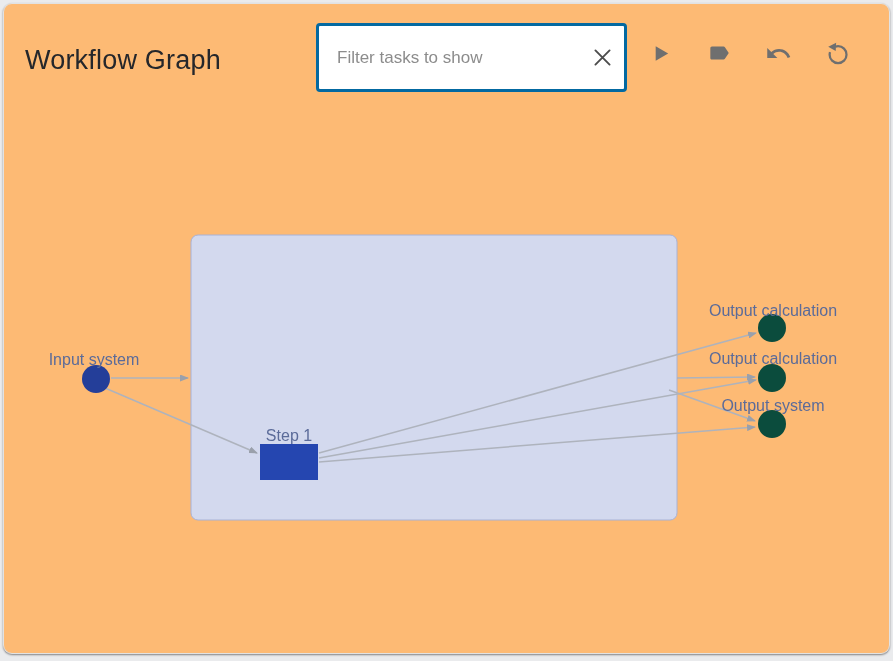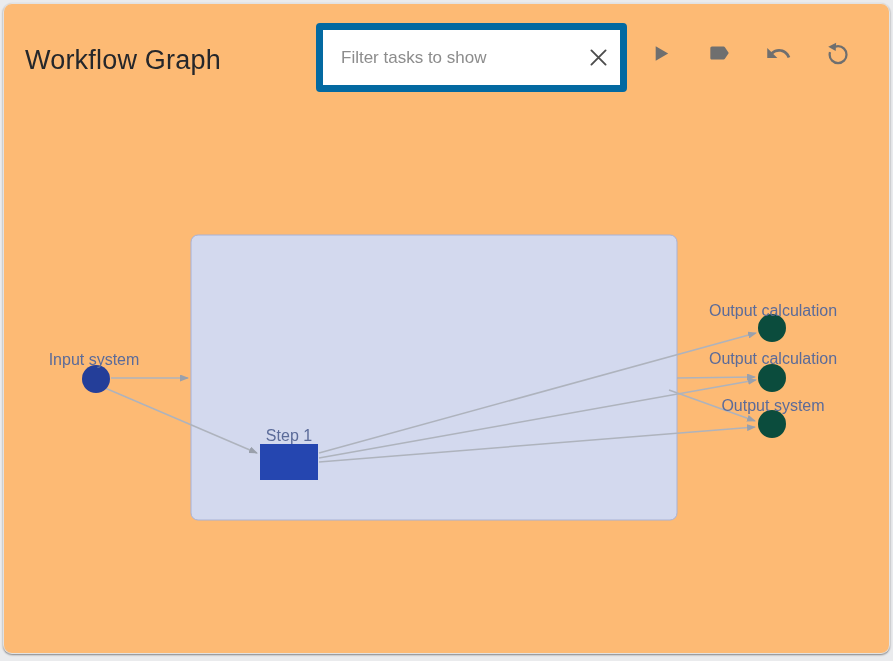--- a/index.html
+++ b/index.html
@@ -13,21 +13,21 @@
     background:#fdba74;border:1px solid #e2e2e2;border-radius:9px;
     box-shadow:0 1px 2px rgba(0,0,0,0.45);
   }
   .page-title{
     position:absolute;left:21px;top:41px;
     font-size:27px;font-weight:500;color:#25272b;letter-spacing:0.2px;
     white-space:nowrap;
   }
   .filter-box{
     position:absolute;left:312px;top:19px;width:311px;height:69px;
-    border:7px solid #0369a1;border-radius:4px;background:#fff;
+    border:3px solid #0369a1;border-radius:4px;background:#fff;
     display:flex;align-items:center;box-sizing:border-box;
   }
   .filter-box input{
     flex:1;border:none;outline:none;background:transparent;
     font-family:"Liberation Sans",sans-serif;font-size:17px;color:#333;
     padding:0 6px 0 18px;min-width:0;
   }
   .filter-box input::placeholder{color:#8c8c8c;opacity:1;}
   .clear-btn{
     width:44px;height:100%;border:none;background:transparent;cursor:pointer;

